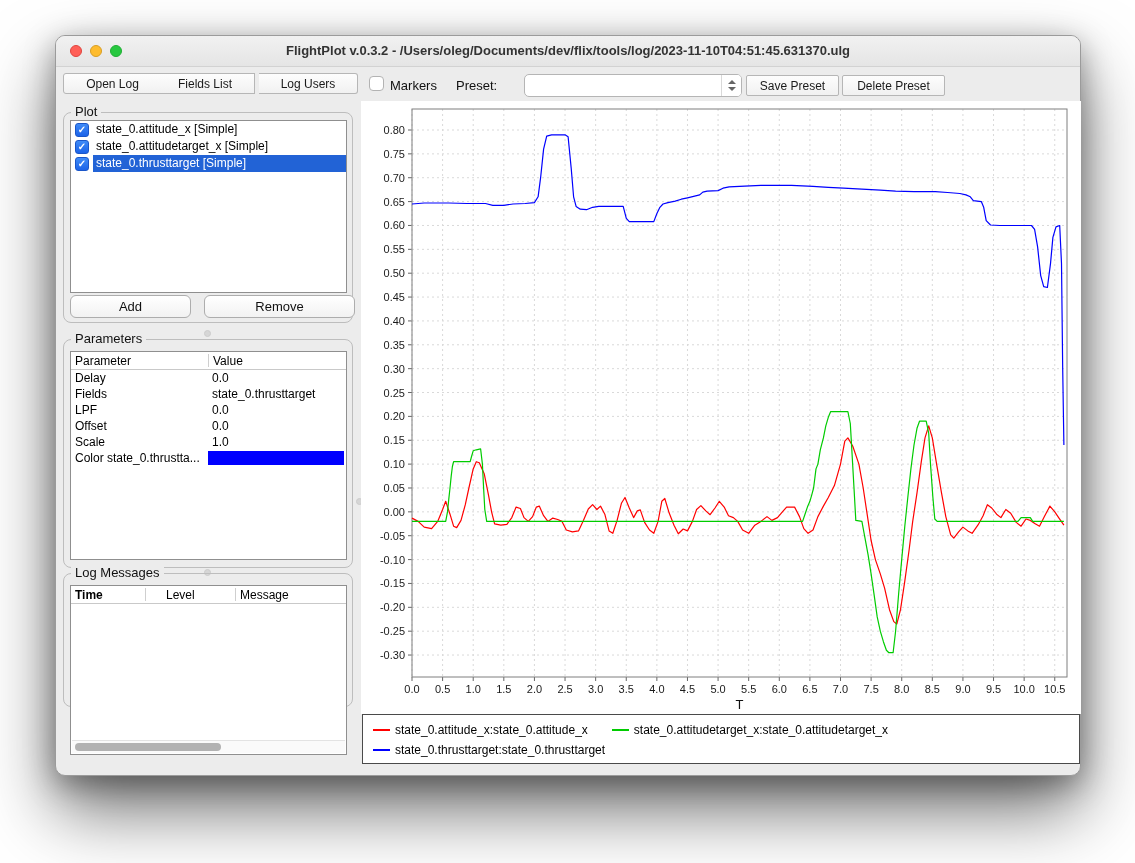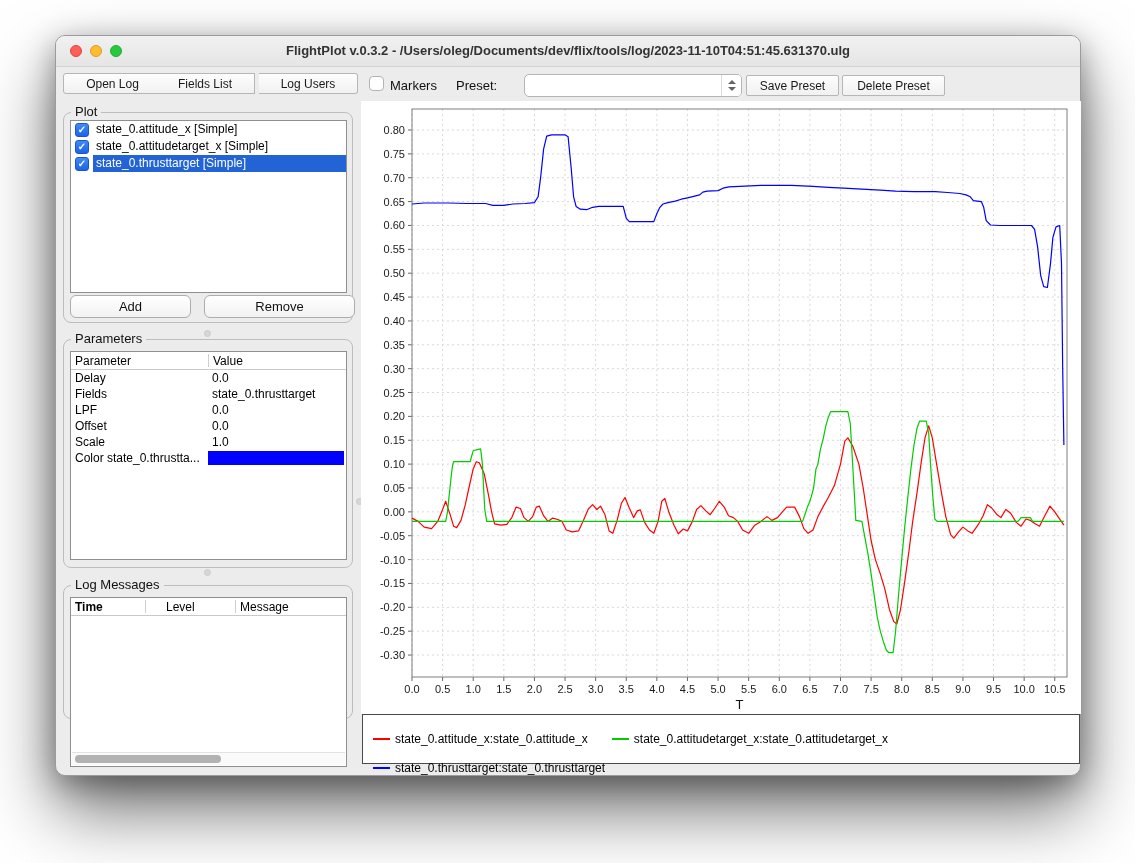--- a/index.html
+++ b/index.html
@@ -99,21 +99,21 @@
   .hscroll-track{
     position:absolute;left:1px;right:1px;bottom:1px;height:12px;background:#fafafa;border-top:1px solid #e3e3e3;
   }
   .hscroll-thumb{position:absolute;left:3px;top:2px;width:146px;height:8px;border-radius:4px;background:#b2b2b2;}
   
   .chart-panel{position:absolute;left:305px;top:65px;width:720px;height:613px;background:#ffffff;}
   .legend-box{
     position:absolute;left:306px;top:678px;width:718px;height:50px;box-sizing:border-box;
     background:#fff;border:1px solid #4a4a4a;padding:5px 10px 0 10px;
   }
-  .legend-row{display:flex;align-items:center;height:20px;gap:24px;margin-top:9px;}
+  .legend-row{display:flex;align-items:center;height:20px;gap:24px;}
   .legend-entry{display:flex;align-items:center;font-size:12px;color:#000;}
   .legend-swatch{width:17px;height:2px;margin-right:5px;flex:none;}
   .tick-label{font-family:"Liberation Sans",sans-serif;font-size:11px;fill:#1a1a1a;}
   .axis-label{font-family:"Liberation Sans",sans-serif;font-size:13px;fill:#111;}
 </style>
 </head>
 <body>
 
 <div class="window">
 
@@ -198,21 +198,21 @@
       </div>
       <div class="ptable-row">
         <span class="pcol1">Color state_0.thrustta...</span>
         <span class="color-swatch-cell" style="background: rgb(0, 0, 255);"></span>
       </div>
     </div>
   </div>
 
   <div class="split-dot" style="left:148px;top:533px;"></div>
 
-  <div class="group" style="left:7px;top:549px;width:290px;height:134px;padding-left:17px;">
+  <div class="group" style="left:7px;top:537px;width:290px;height:134px;padding-left:17px;">
     <span class="group-title">Log Messages</span>
     <div class="white-box" style="left:6px;top:11px;width:277px;height:170px;">
       <div class="tbl-header">
         <span style="width:74px;padding-left:4px;box-sizing:border-box;flex:none;font-weight:bold;">Time</span>
         <span class="col-div"></span>
         <span style="width:73px;padding-left:4px;box-sizing:border-box;flex:none;margin-left:16px;">Level</span>
         <span class="col-div"></span>
         <span style="padding-left:4px;">Message</span>
       </div>
       <div class="hscroll-track">

